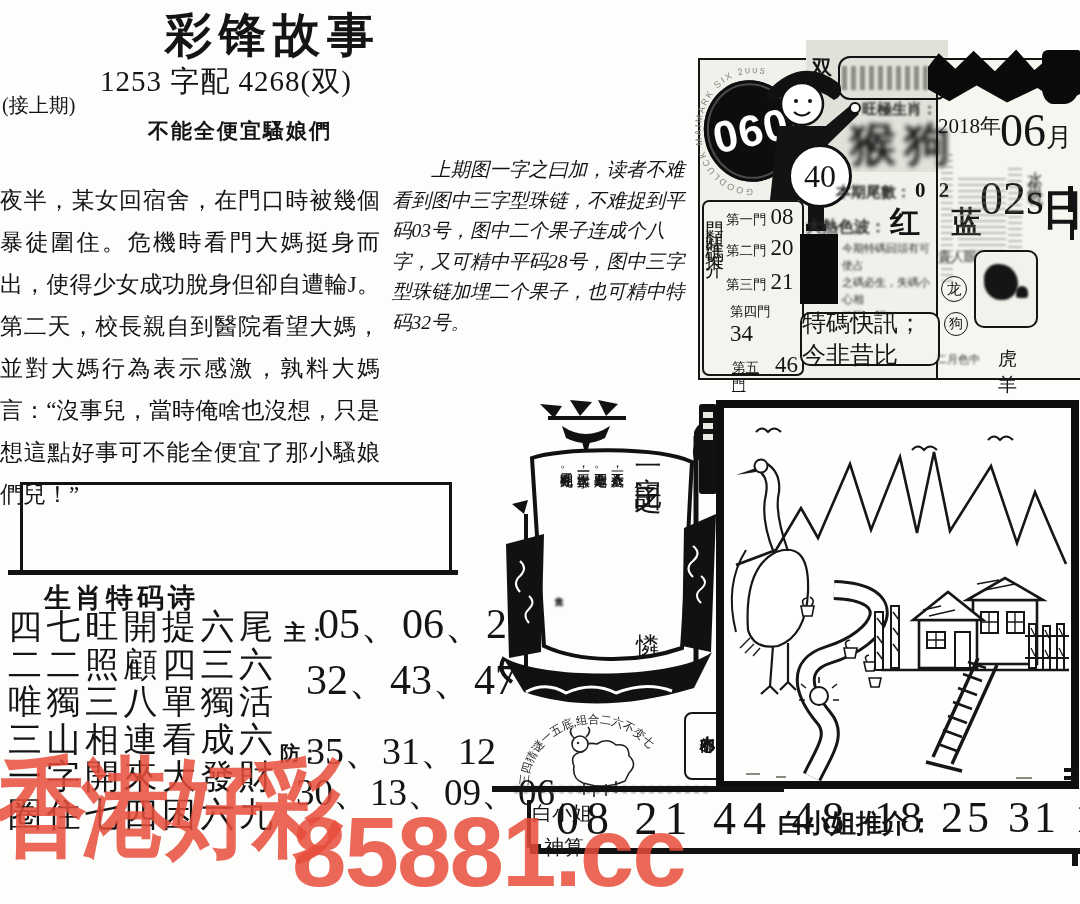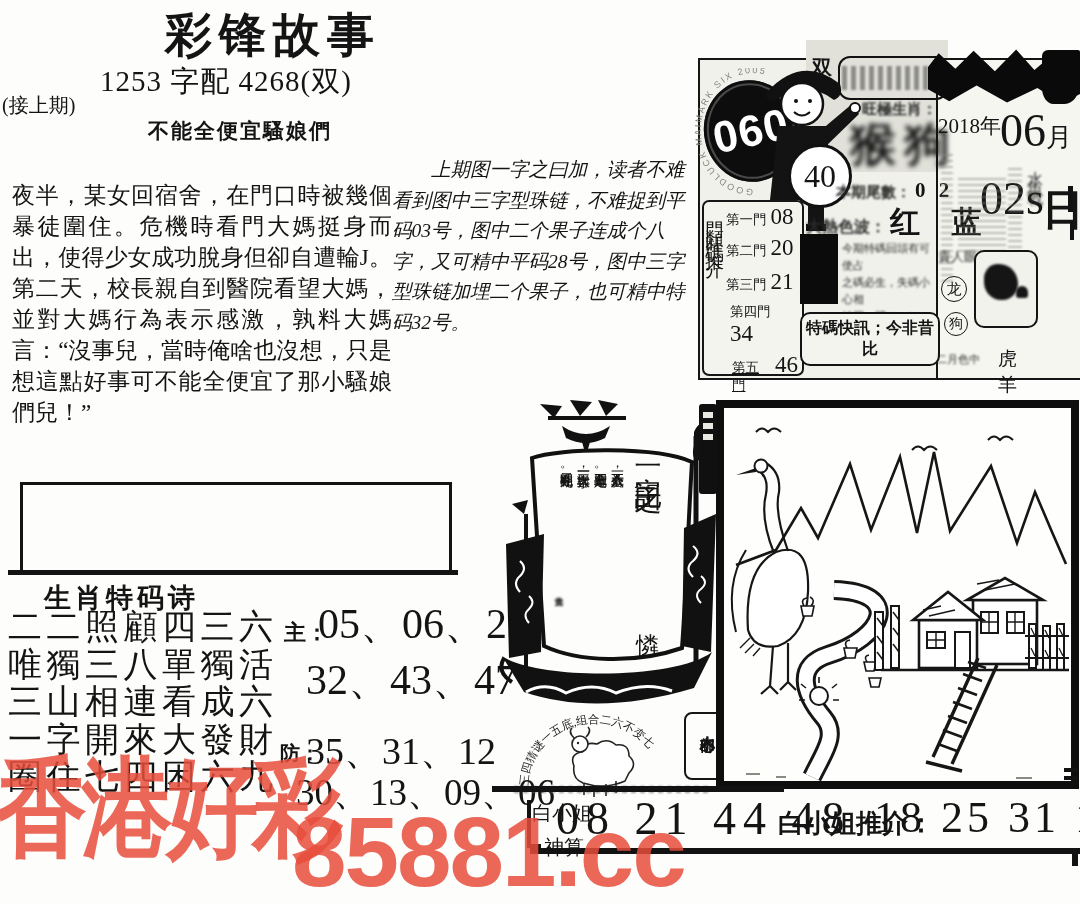--- a/index.html
+++ b/index.html
@@ -18,21 +18,21 @@
   svg{display:block;}
 </style>
 </head>
 <body>
 
 <div class="abs" style="left:118px;top:4px;width:310px;text-align:center;font-size:47px;font-weight:bold;letter-spacing:7px;">彩锋故事</div>
 <div class="abs" style="left:100px;top:62px;font-size:29px;letter-spacing:1px;">1253 字配 4268(双)</div>
 <div class="abs" style="left:2px;top:92px;font-size:20px;">(接上期)</div>
 <div class="abs" style="left:148px;top:117px;font-size:21px;font-weight:bold;letter-spacing:2px;">不能全便宜騷娘們</div>
 
-<div class="abs" style="left:12px;top:180px;width:380px;font-size:23px;line-height:31px;text-align:justify;">夜半，某女回宿舍，在門口時被幾個暴徒圍住。危機時看門大媽挺身而出，使得少女成功脫身但卻自遭輪J。第二天，校長親自到醫院看望大媽，並對大媽行為表示感激，孰料大媽言：“沒事兒，當時俺啥也沒想，只是想這點好事可不能全便宜了那小騷娘們兒！”</div>
+<div class="abs" style="left:0;top:180px;width:380px;font-size:23px;line-height:42px;text-align:justify;">夜半，某女回宿舍，在門口時被幾個暴徒圍住。危機時看門大媽挺身而出，使得少女成功脫身但卻自遭輪J。第二天，校長親自到醫院看望大媽，並對大媽行為表示感激，孰料大媽言：“沒事兒，當時俺啥也沒想，只是想這點好事可不能全便宜了那小騷娘們兒！”</div>
 
 <div class="abs" style="left:392px;top:155px;width:302px;font-size:19.5px;line-height:30.5px;font-style:italic;text-indent:2em;">上期图一字之曰加，读者不难看到图中三字型珠链，不难捉到平码03号，图中二个果子连成个八字，又可精中平码28号，图中三字型珠链加埋二个果子，也可精中特码32号。</div>
 
 <div class="abs" style="left:698px;top:58px;width:240px;height:318px;border:2.5px solid #161616;background:#f1f1ec;z-index:1;"></div>
 <div class="abs" style="left:806px;top:40px;width:142px;height:132px;background:#e1e1da;z-index:2;"></div>
 
 <div class="abs" style="left:928px;top:46px;width:152px;height:60px;background:#0a0a0a;z-index:6;
      clip-path:polygon(0 35%,7% 12%,18% 38%,30% 8%,44% 42%,58% 6%,70% 40%,84% 10%,100% 28%,100% 80%,88% 96%,72% 70%,52% 94%,32% 66%,14% 92%,0 72%);"></div>
 <div class="abs" style="left:1042px;top:50px;width:38px;height:54px;background:#0a0a0a;z-index:6;border-radius:6px 2px 40% 30%;"></div>
 
@@ -113,21 +113,21 @@
 
 <div class="abs" style="left:800px;top:234px;width:38px;height:70px;background:#0b0b0b;z-index:4;"></div>
 <div class="abs blur1" style="left:842px;top:240px;width:96px;font-size:11px;line-height:17px;z-index:4;">
   <div>今期特碼回頭有可使占</div>
   <div>之碼必生，失碼小心相</div>
   <div>特買　門32－34</div>
 </div>
 
 <div class="abs" style="left:800px;top:312px;width:136px;height:50px;border:2.5px solid #131313;border-radius:10px;
      display:flex;align-items:center;justify-content:center;z-index:4;background:#f4f4ef;">
-  <span style="font-size:16px;font-weight:bold;text-align:center;">特碼快訊；今非昔比</span>
+  <span style="font-size:24px;font-weight:normal;">特碼快訊；今非昔比</span>
 </div>
 
 <div class="abs" style="left:936px;top:58px;width:142px;height:318px;border:2.5px solid #141414;background:#f6f6f1;z-index:3;"></div>
 <div class="abs" style="left:938px;top:112px;font-size:21px;z-index:7;">2018年</div>
 <div class="abs" style="left:1000px;top:104px;z-index:7;">
   <span style="font-size:46px;">06</span><span style="font-size:26px;">月</span>
 </div>
 <div class="abs" style="left:980px;top:172px;font-size:46px;z-index:7;">02s</div>
 <div class="abs" style="left:1042px;top:182px;font-size:42px;font-weight:bold;z-index:7;">日</div>
 
@@ -152,20 +152,21 @@
 <div class="abs blur1" style="left:936px;top:352px;font-size:11px;z-index:7;">二月色中</div>
 <div class="abs" style="left:998px;top:346px;font-size:19px;letter-spacing:14px;z-index:7;">虎 羊</div>
 <div class="abs" style="left:1068px;top:186px;width:5px;height:26px;background:#111;z-index:7;"></div>
 <div class="abs" style="left:1070px;top:222px;width:4px;height:18px;background:#111;z-index:7;"></div>
 
 <div class="abs" style="left:20px;top:482px;width:426px;height:86px;border:3.5px solid #131313;border-bottom:none;"></div>
 <div class="abs" style="left:8px;top:570px;width:450px;height:5px;background:#131313;"></div>
 
 <div class="abs" style="left:44px;top:580px;font-size:27px;font-weight:bold;letter-spacing:4px;">生肖特码诗</div>
 <div class="abs" style="left:8px;top:608px;font-size:34px;line-height:37.5px;letter-spacing:4.5px;white-space:nowrap;">
+  <div>四七旺開提六尾</div>
   <div>二二照顧四三六</div>
   <div>唯獨三八單獨活</div>
   <div>三山相連看成六</div>
   <div>一字開來大發財</div>
   <div>圈住七四困六九</div>
 </div>
 
 <div class="abs" style="left:284px;top:618px;font-size:22px;font-weight:bold;">主：</div>
 <div class="abs" style="left:318px;top:596px;font-size:42px;white-space:nowrap;">05、06、25</div>
 <div class="abs" style="left:306px;top:652px;font-size:42px;white-space:nowrap;">32、43、47</div>

